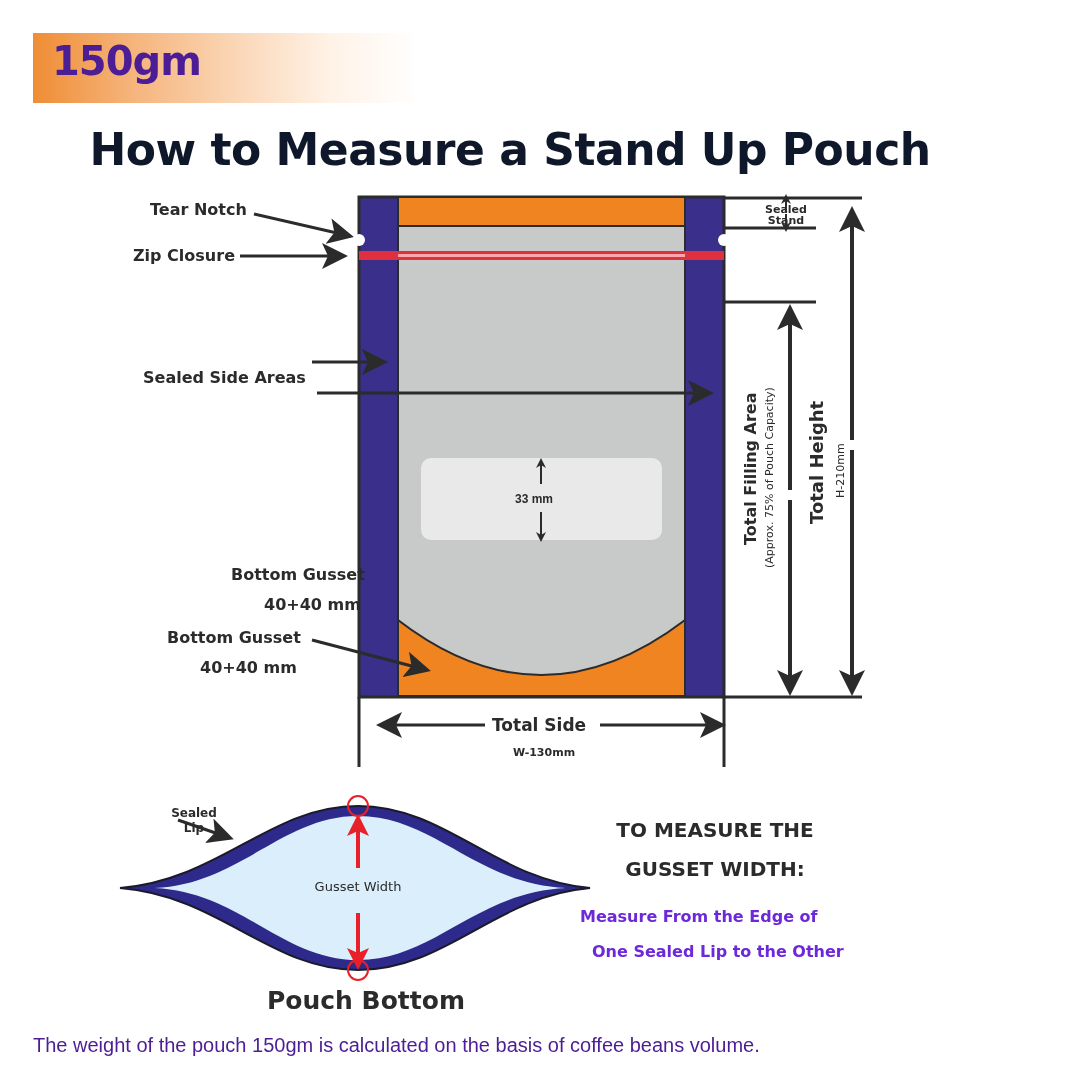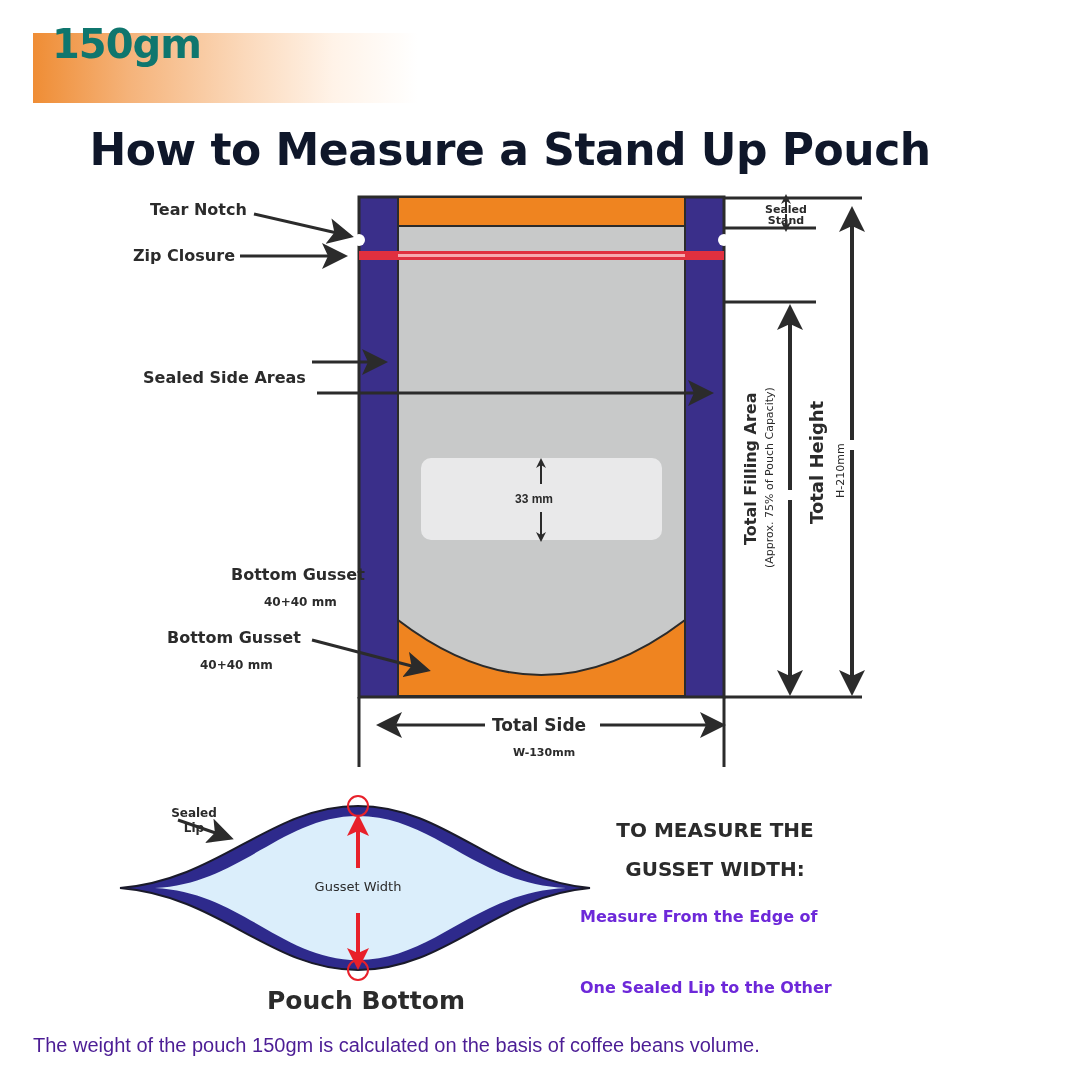--- a/index.html
+++ b/index.html
@@ -1,26 +1,26 @@
 <!DOCTYPE html>
 <html><head>
 <meta charset="utf-8">
 <style>
   html, body { margin:0; padding:0; background:#ffffff; }
   body { width:1080px; height:1080px; position:relative; overflow:hidden;
          font-family:"DejaVu Sans", "Liberation Sans", sans-serif; color:#2b2b2b; }
   .abs { position:absolute; }
   .weight-banner { left:33px; top:33px; width:385px; height:70px;
     background:linear-gradient(90deg,#ef8d35 0%,#f5b37a 25%,#fbd9bb 55%,#fff3e8 78%,rgba(255,255,255,0) 100%); }
-  .weight-text { left:52px; top:21px; font-size:40px; font-weight:bold; color:#0f766e; letter-spacing:-1px; }
+  .weight-text { left:52px; top:38px; font-size:40px; font-weight:bold; color:#4c1d95; letter-spacing:-1px; }
   .title { left:0; width:1020px; top:124px; text-align:center; font-size:44px; font-weight:bold;
            color:#0f172a; letter-spacing:-0.5px; }
   .lbl { font-weight:bold; color:#2b2b2b; white-space:nowrap; }
   .lbl-md { font-size:16px; }
-  .lbl-sm { font-size:12px; }
+  .lbl-sm { font-size:16px; }
   .lbl-xs { font-size:11px; line-height:11px; text-align:center;padding-left:36px; }
   .vert { transform-origin:left top; transform:rotate(-90deg); white-space:nowrap; }
   .h3 { font-size:20px; font-weight:bold; color:#2b2b2b; text-align:center; }
   .note { font-size:16px; font-weight:bold; color:#6d28d9; text-align:left; }
   .footer { left:33px; top:1034px; font-size:20px; color:#4c1d95; font-family:"Liberation Sans", sans-serif; }
   svg { position:absolute; left:0; top:0; }
 </style>
 </head>
 <body>
 
@@ -127,15 +127,15 @@
 <div class="abs lbl lbl-xs" style="left:132px; top:806px; width:52px; font-size:12px; line-height:15px;">
   <div>Sealed</div>
   <div>Lip</div>
 </div>
 <div class="abs" style="left:300px; top:879px; width:116px; text-align:center; font-size:13px; color:#2b2b2b;">Gusset Width</div>
 <div class="abs lbl" style="left:236px; top:986px; width:260px; text-align:center; font-size:25px;">Pouch Bottom</div>
 
 <div class="abs h3" style="left:590px; top:818px; width:250px;">TO MEASURE THE</div>
 <div class="abs h3" style="left:590px; top:857px; width:250px;">GUSSET WIDTH:</div>
 <div class="abs note" style="left:580px; top:907px; width:290px;">Measure From the Edge of</div>
-<div class="abs note" style="left:580px; top:942px; width:290px;margin-top:36px;">One Sealed Lip to the Other</div>
+<div class="abs note" style="left:592px; top:942px; width:290px;">One Sealed Lip to the Other</div>
 
 <div class="abs footer">The weight of the pouch 150gm is calculated on the basis of coffee beans volume.</div>
 
 </body></html>

